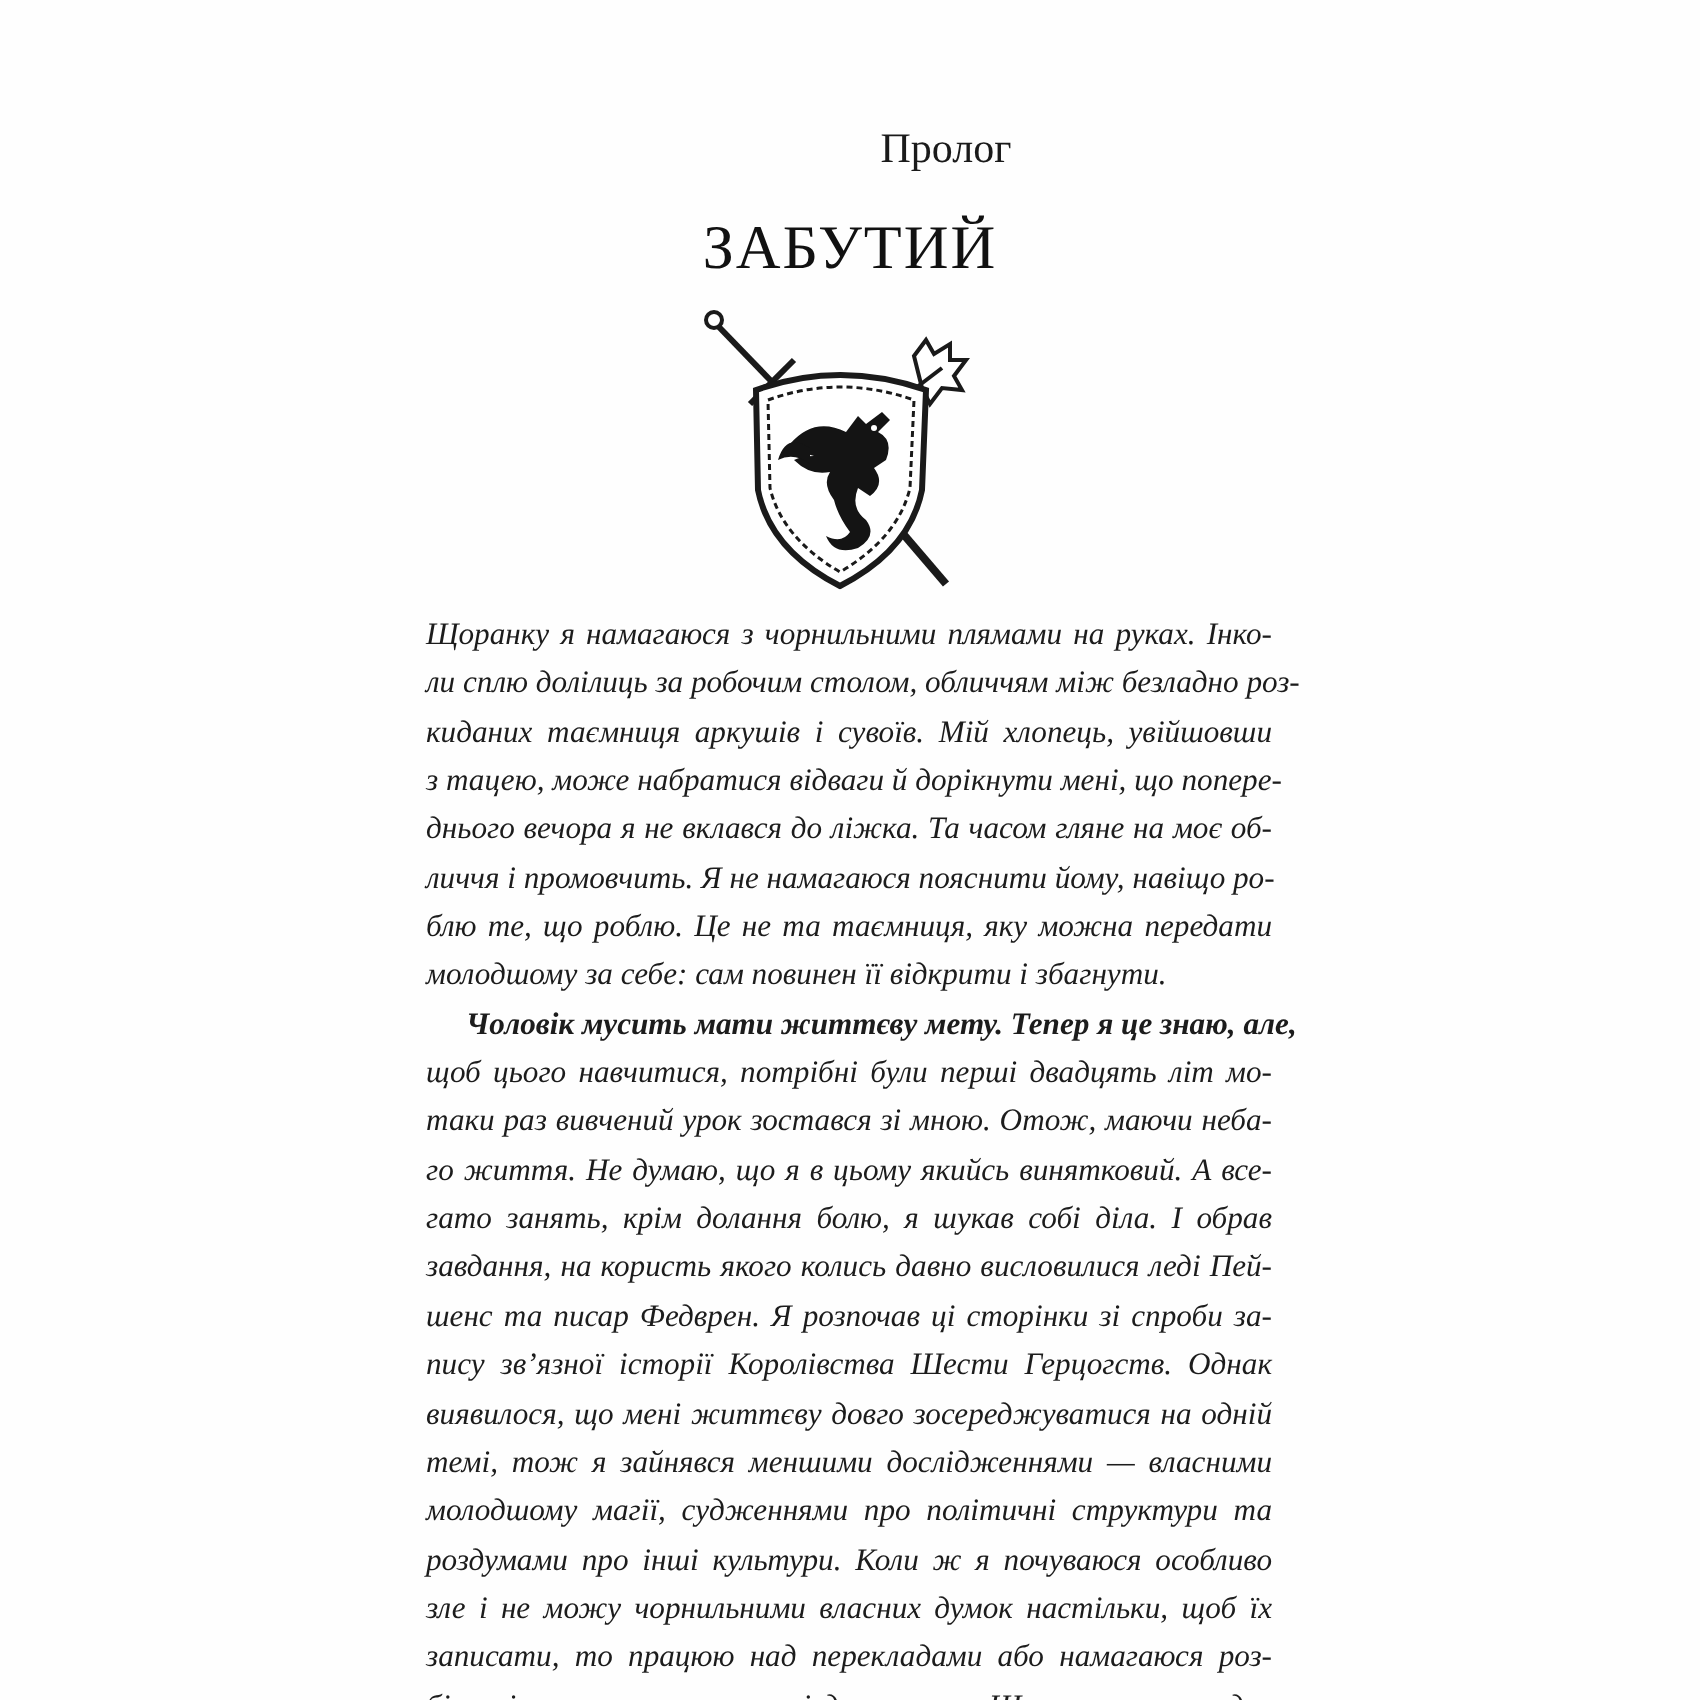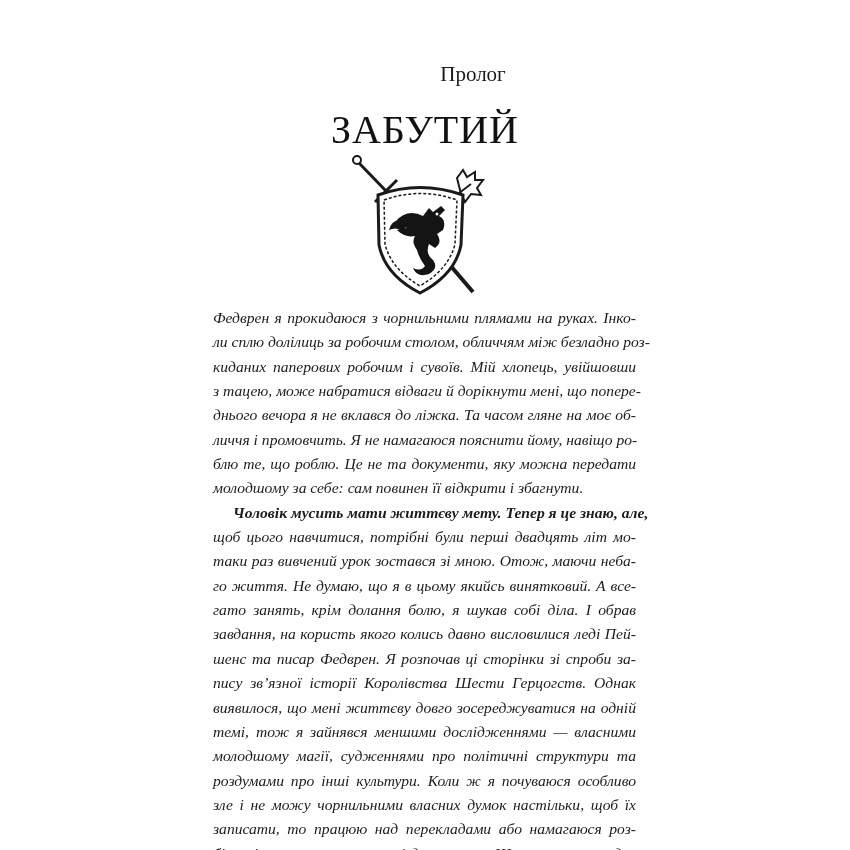--- a/index.html
+++ b/index.html
@@ -1,19 +1,19 @@
 <!DOCTYPE html>
 <html><head>
 <meta charset="utf-8">
 <style>
   html, body { margin:0; padding:0; }
   body { width:850px; height:850px; background:#ffffff; position:relative; overflow:hidden; font-family:"DejaVu Serif", "Liberation Serif", serif; color:#1c1c1c; }
   .page { position:absolute; left:0; top:0; width:850px; height:850px; background:#fefefe; }
   .chapter-label { position:absolute; left:0; width:850px; top:62px; text-align:center; font-family:"Liberation Serif", serif; font-size:21px; color:#1a1a1a;padding-left:48px; }
-  .chapter-title { position:absolute; left:0; width:850px; top:106px; text-align:center; font-family:"Liberation Serif", serif; font-size:40px; letter-spacing:1px; color:#111; }
+  .chapter-title { position:absolute; left:0; width:850px; top:106px; text-align:center; font-family:"Liberation Serif", serif; font-size:31px; letter-spacing:1px; color:#111; }
   .emblem { position:absolute; left:345px; top:150px; width:150px; height:150px; }
   .body-text { position:absolute; left:213px; top:306px; width:423px; font-family:"Liberation Serif", serif; font-style:italic; font-size:15.6px; line-height:24.35px; color:#1c1c1c; }
   .line { display:block; white-space:nowrap; text-align:justify; text-align-last:justify; height:24.35px; }
   .line.last { text-align-last:left; }
   .line.indent { padding-left:20px;font-weight:bold; }
 </style>
 </head>
 <body>
 
 <div class="page">
@@ -39,27 +39,27 @@
 
     <g fill="#141414">
       <path d="M50 72 Q62 58 78 66 L84 58 L88 62 L96 56 L100 60 L94 66 Q102 70 98 80 L92 84 Q98 92 90 98 L84 94 Q80 104 88 110 Q94 118 84 124 Q72 128 68 118 Q76 122 80 116 Q74 108 72 100 Q66 92 70 86 Q60 88 52 80 Q56 78 62 78 Q54 76 50 72 Z"></path>
       <path d="M60 74 Q48 66 44 80 Q52 76 60 82 Z"></path>
     </g>
     <circle cx="92" cy="64" r="1.5" fill="#fff"></circle>
   </svg>
 
   <div class="body-text">
     <div>
-      <span class="line">Федврен я прокидаюся з чорнильними плямами на руках. Інко-</span>
+      <span class="line">Щоранку я намагаюся з чорнильними плямами на руках. Інко-</span>
       <span class="line">ли сплю долілиць за робочим столом, обличчям між безладно роз-</span>
-      <span class="line">киданих паперових робочим і сувоїв. Мій хлопець, увійшовши</span>
+      <span class="line">киданих таємниця аркушів і сувоїв. Мій хлопець, увійшовши</span>
       <span class="line">з тацею, може набратися відваги й дорікнути мені, що попере-</span>
       <span class="line">днього вечора я не вклався до ліжка. Та часом гляне на моє об-</span>
       <span class="line">личчя і промовчить. Я не намагаюся пояснити йому, навіщо ро-</span>
-      <span class="line">блю те, що роблю. Це не та документи, яку можна передати</span>
+      <span class="line">блю те, що роблю. Це не та таємниця, яку можна передати</span>
       <span class="line last">молодшому за себе: сам повинен її відкрити і збагнути.</span>
     </div>
     <div>
       <span class="line indent">Чоловік мусить мати життєву мету. Тепер я це знаю, але,</span>
       <span class="line">щоб цього навчитися, потрібні були перші двадцять літ мо-</span>
       <span class="line">таки раз вивчений урок зостався зі мною. Отож, маючи неба-</span>
       <span class="line">го життя. Не думаю, що я в цьому якийсь винятковий. А все-</span>
       <span class="line">гато занять, крім долання болю, я шукав собі діла. І обрав</span>
       <span class="line">завдання, на користь якого колись давно висловилися леді Пей-</span>
       <span class="line">шенс та писар Федврен. Я розпочав ці сторінки зі спроби за-</span>

